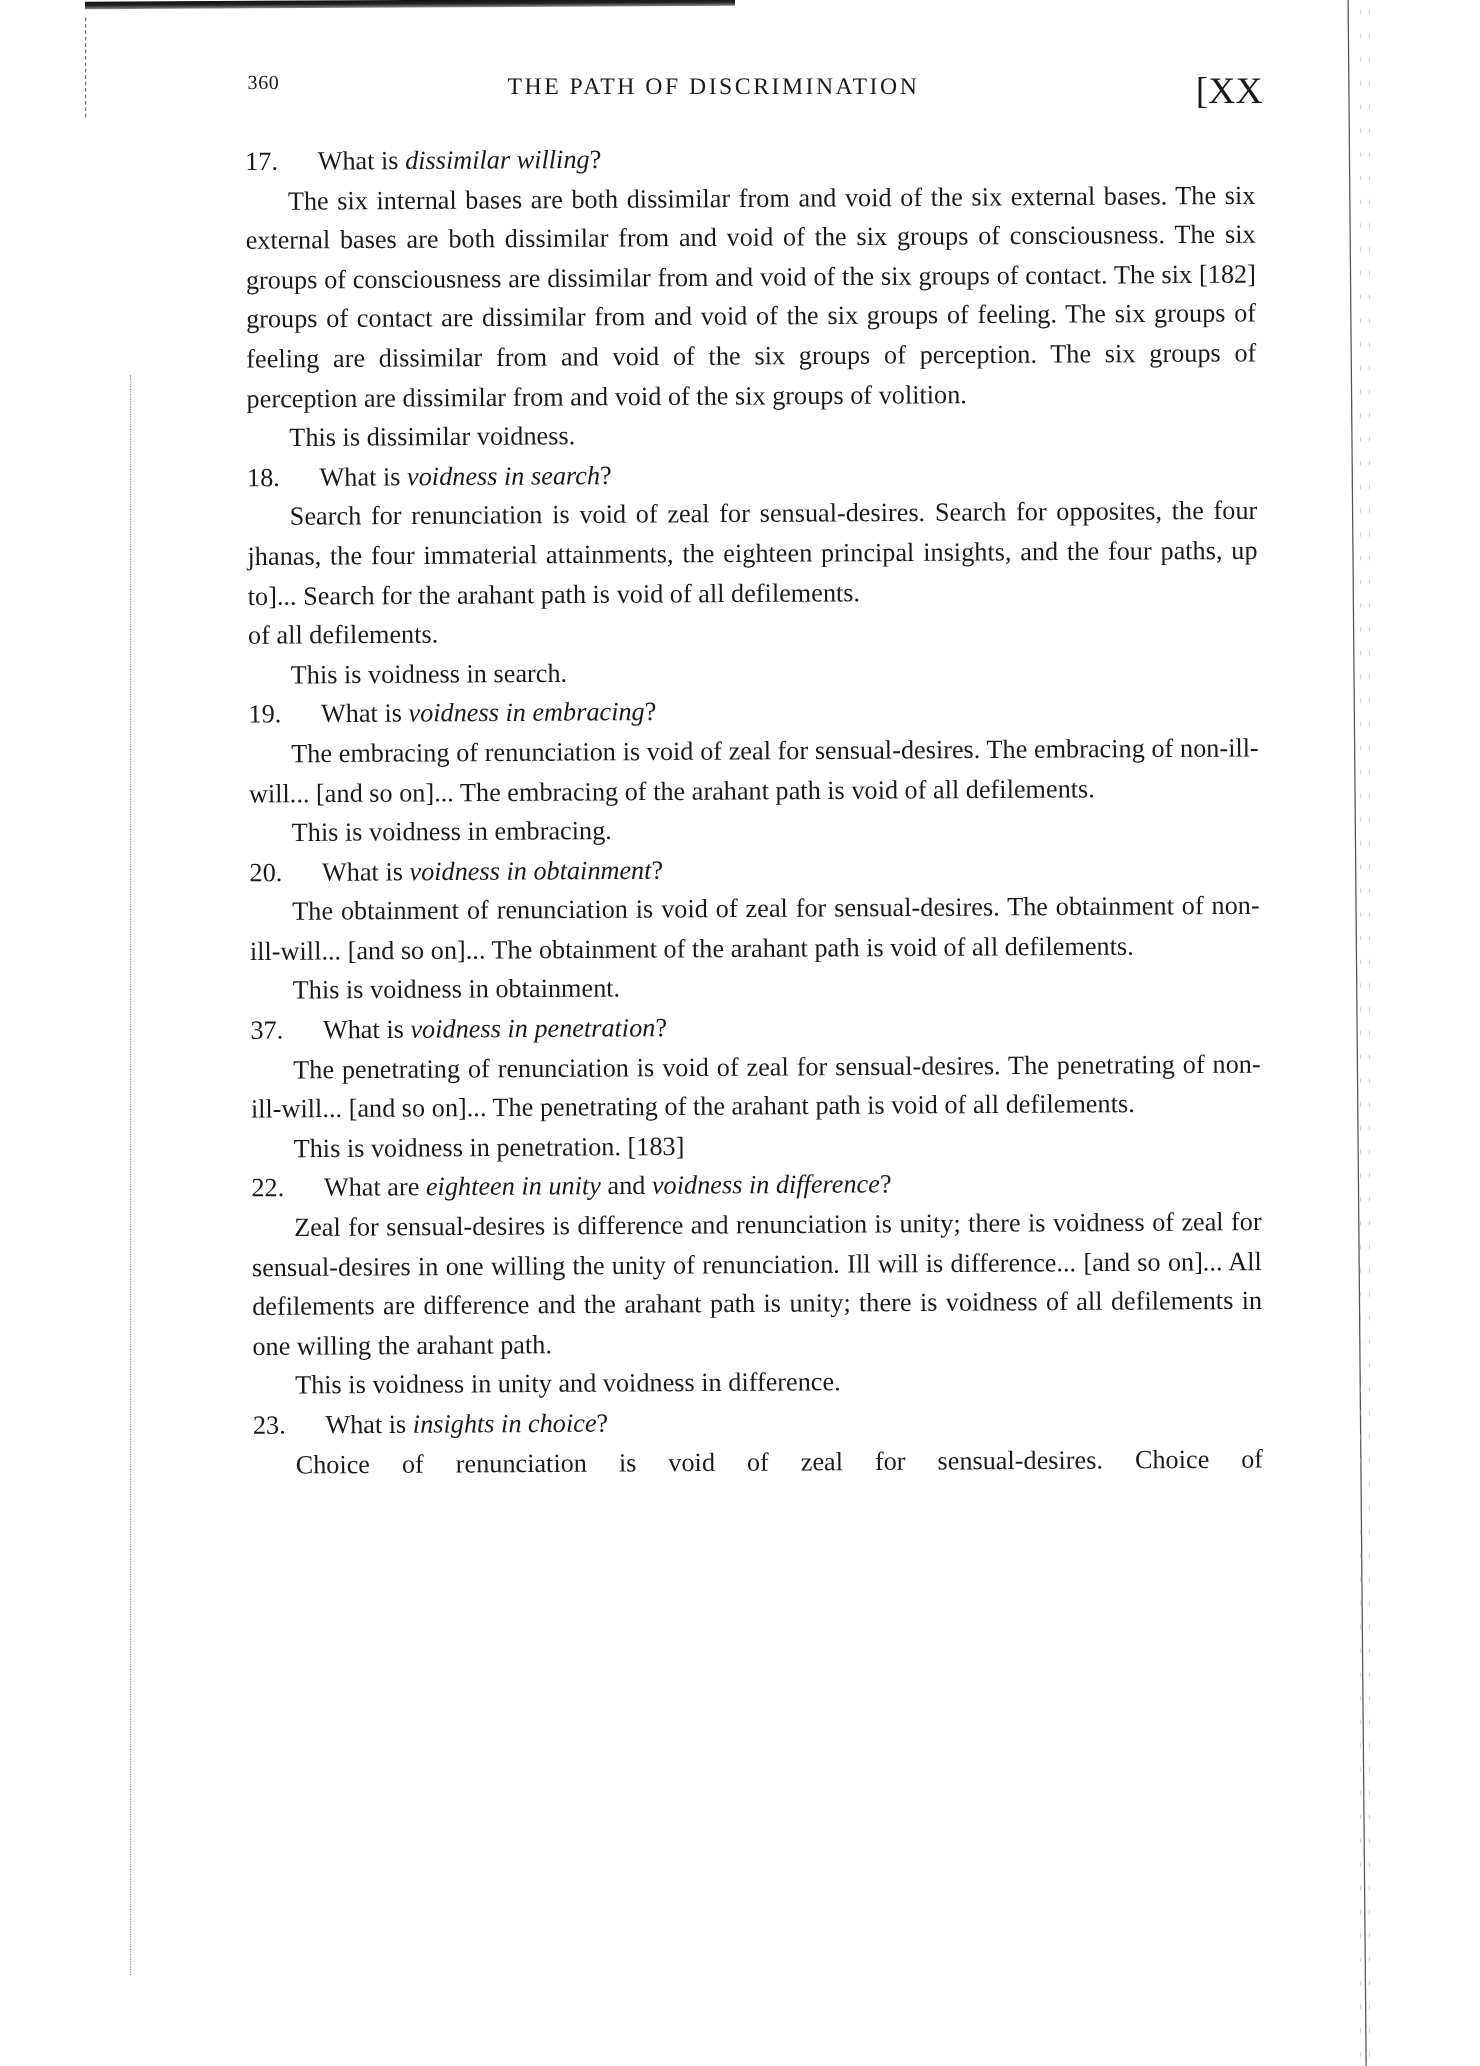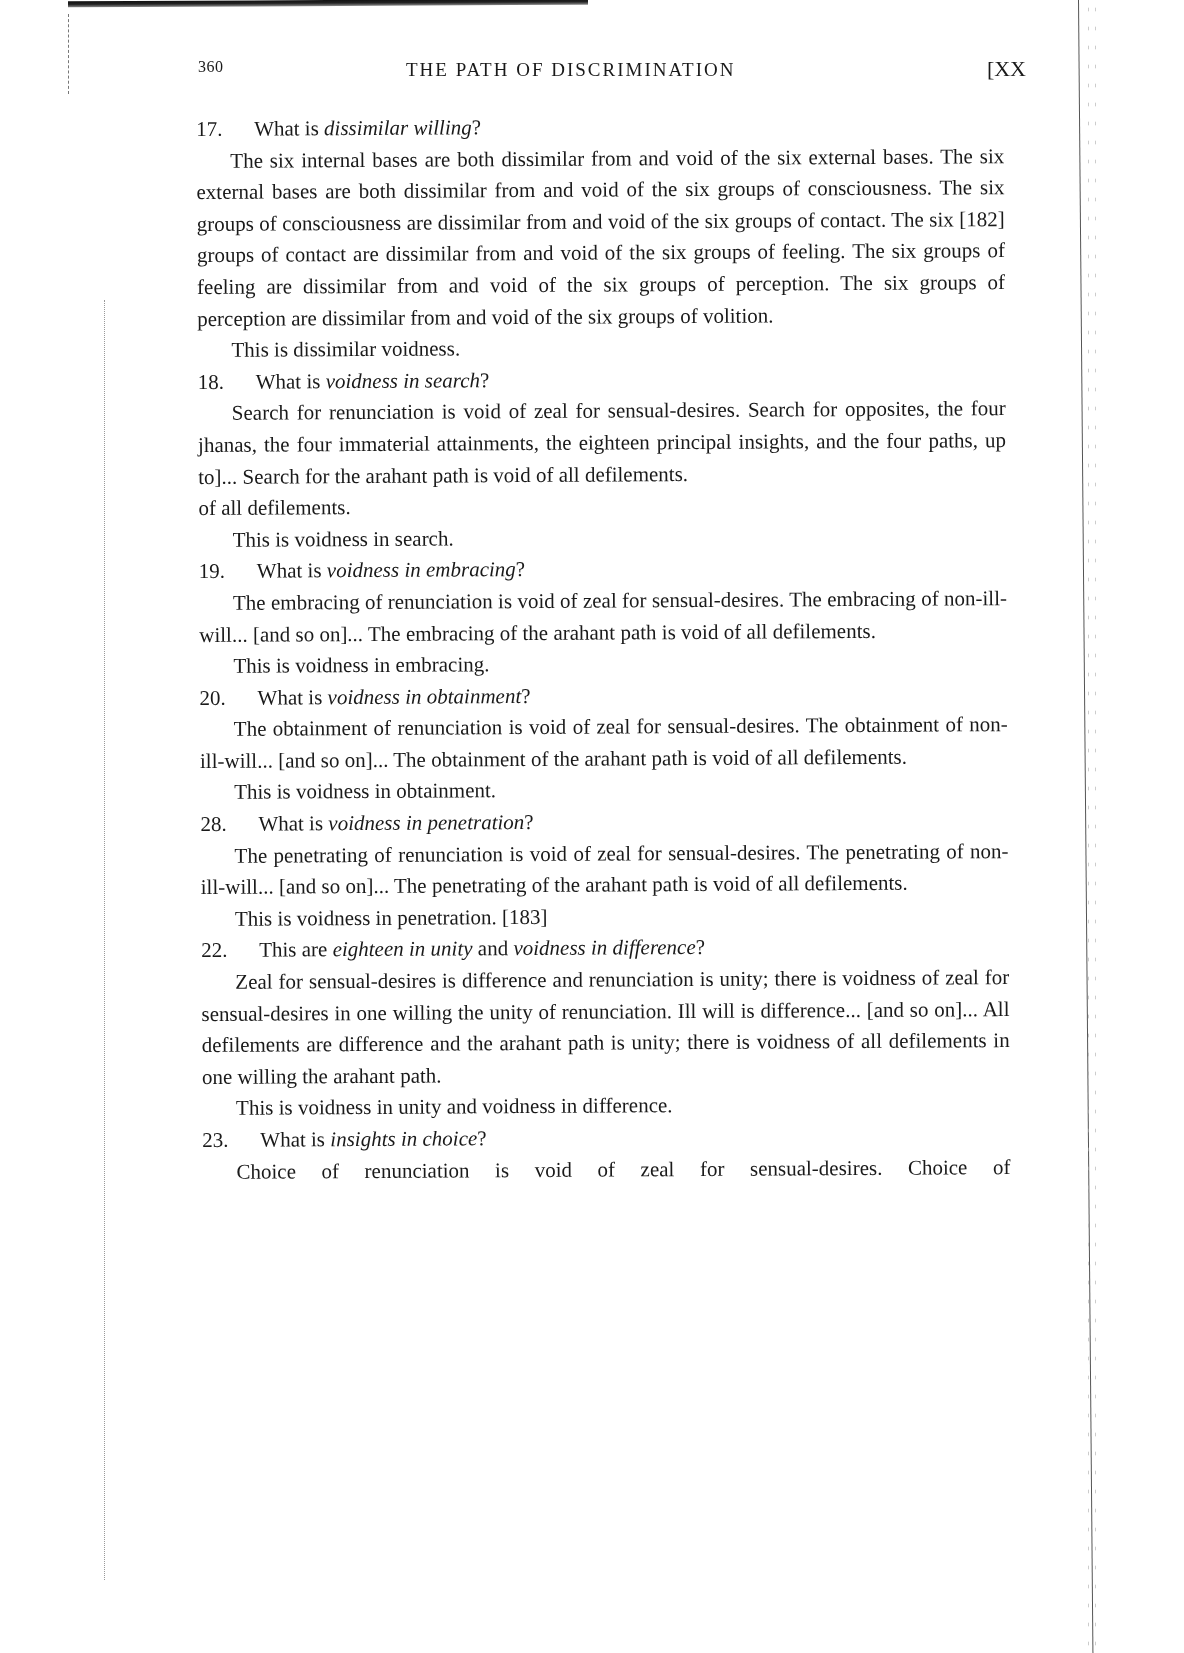--- a/index.html
+++ b/index.html
@@ -41,22 +41,22 @@
   }
   .page-number {
     position: absolute; left: 0; top: 0;
     font-size: 16px; letter-spacing: 0.5px;
   }
   .running-title {
     position: absolute; left: 208px; top: 1px;
     font-size: 19px; letter-spacing: 2px; text-align: center;
   }
   .chapter-mark {
-    position: absolute; right: 0; top: -2px;
-    font-size: 22px;
+    position: absolute; right: 16px; top: -2px;
+    font-size: 30px;
   }
   .text-block {
     position: absolute; left: 196px; top: 114px; width: 808px;
     font-size: 21px;
     line-height: 31.6px;
     transform: rotate(-0.35deg);
     transform-origin: top left;
   }
   .section { margin: 0; }
   .question { margin: 0; }
@@ -116,29 +116,29 @@
   <div class="section">
     <p class="question">
       <span class="q-num">20.</span><span class="q-text"><span>What is </span><i>voidness in obtainment</i><span>?</span></span>
     </p>
     <p class="para">The obtainment of renunciation is void of zeal for sensual-desires. The obtainment of non-ill-will... [and so on]... The obtainment of the arahant path is void of all defilements.</p>
     <p class="conclusion">This is voidness in obtainment.</p>
   </div>
 
   <div class="section">
     <p class="question">
-      <span class="q-num">28.</span><span class="q-text"><span>What is </span><i>voidness in penetration</i><span>?</span></span>
+      <span class="q-num">37.</span><span class="q-text"><span>What is </span><i>voidness in penetration</i><span>?</span></span>
     </p>
     <p class="para">The penetrating of renunciation is void of zeal for sensual-desires. The penetrating of non-ill-will... [and so on]... The penetrating of the arahant path is void of all defilements.</p>
     <p class="conclusion">This is voidness in penetration. [183]</p>
   </div>
 
   <div class="section">
     <p class="question">
-      <span class="q-num">22.</span><span class="q-text"><span>This are </span><i>eighteen in unity</i><span> and </span><i>voidness in difference</i><span>?</span></span>
+      <span class="q-num">22.</span><span class="q-text"><span>What are </span><i>eighteen in unity</i><span> and </span><i>voidness in difference</i><span>?</span></span>
     </p>
     <p class="para">Zeal for sensual-desires is difference and renunciation is unity; there is voidness of zeal for sensual-desires in one willing the unity of renunciation. Ill will is difference... [and so on]... All defilements are difference and the arahant path is unity; there is voidness of all defilements in one willing the arahant path.</p>
     <p class="conclusion">This is voidness in unity and voidness in difference.</p>
   </div>
 
   <div class="section">
     <p class="question">
       <span class="q-num">23.</span><span class="q-text"><span>What is </span><i>insights in choice</i><span>?</span></span>
     </p>
     <p class="para" style="text-align-last: justify;">Choice of renunciation is void of zeal for sensual-desires. Choice of</p>

